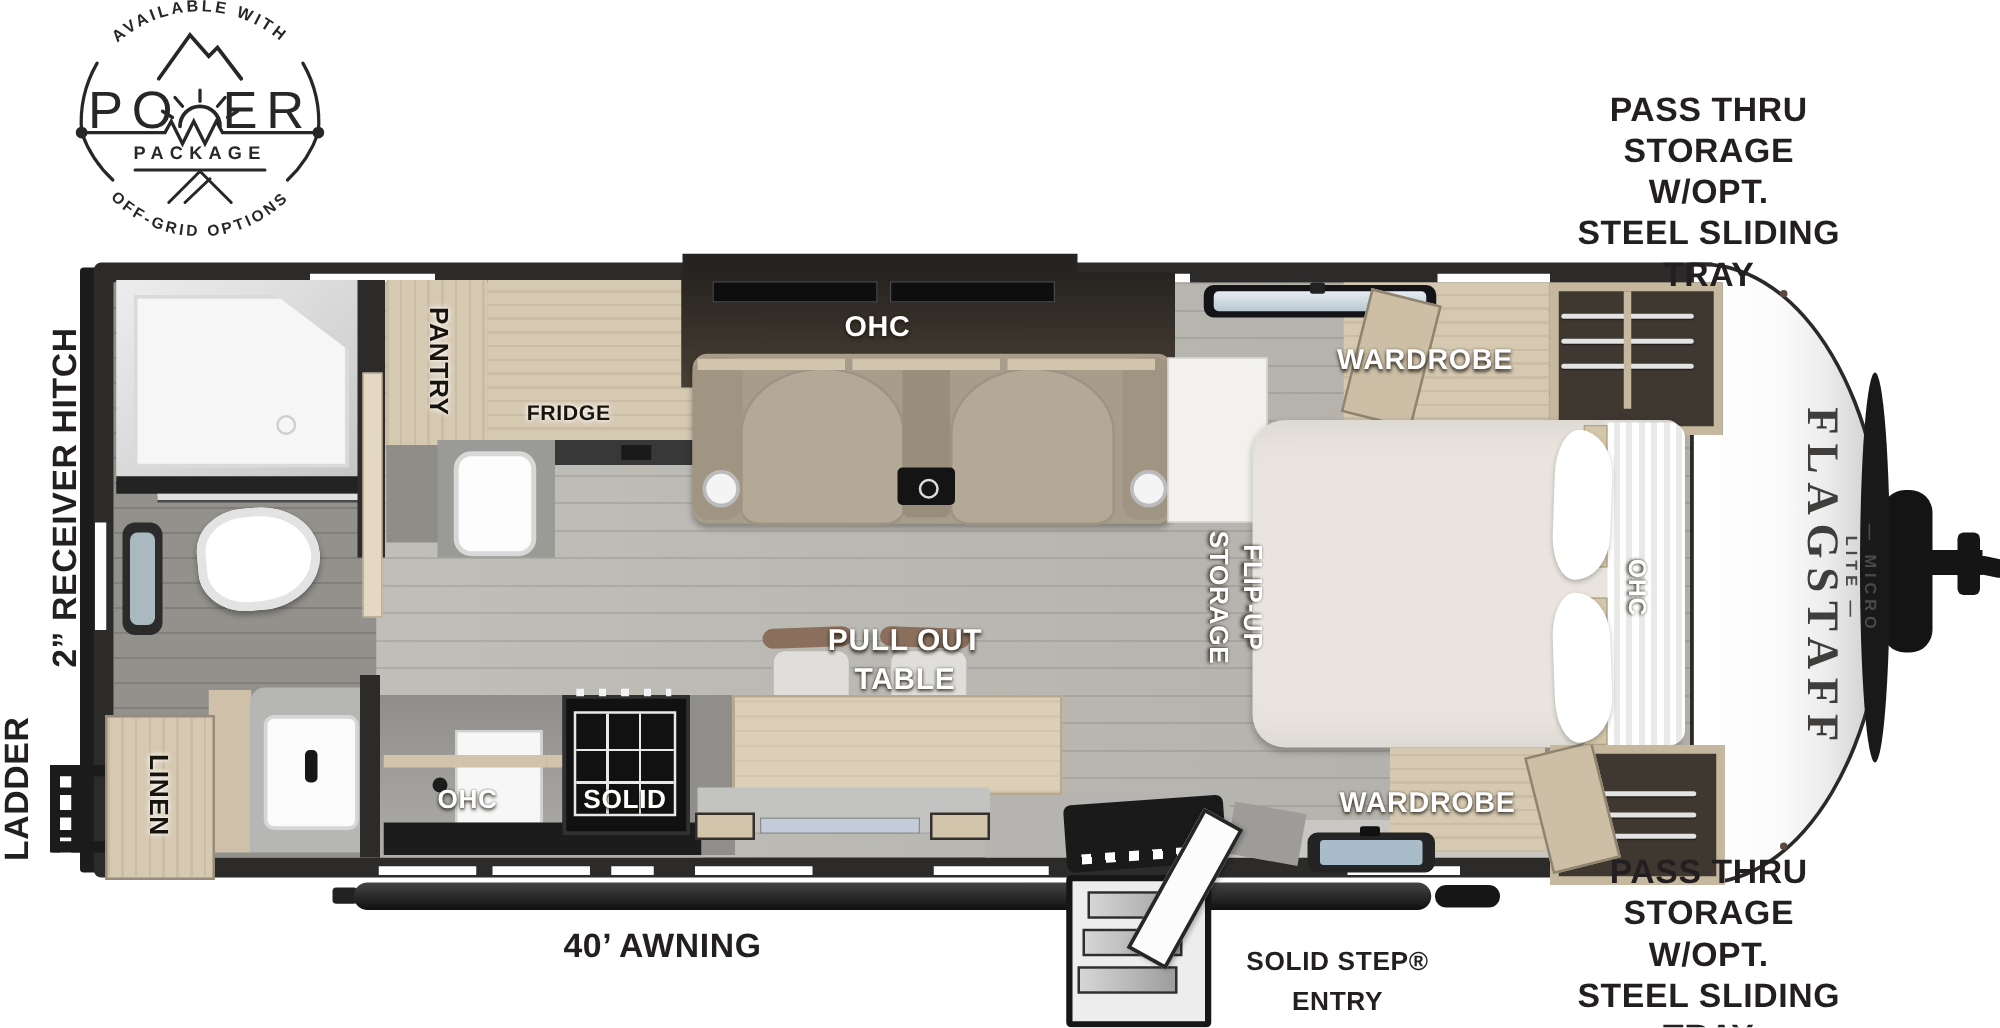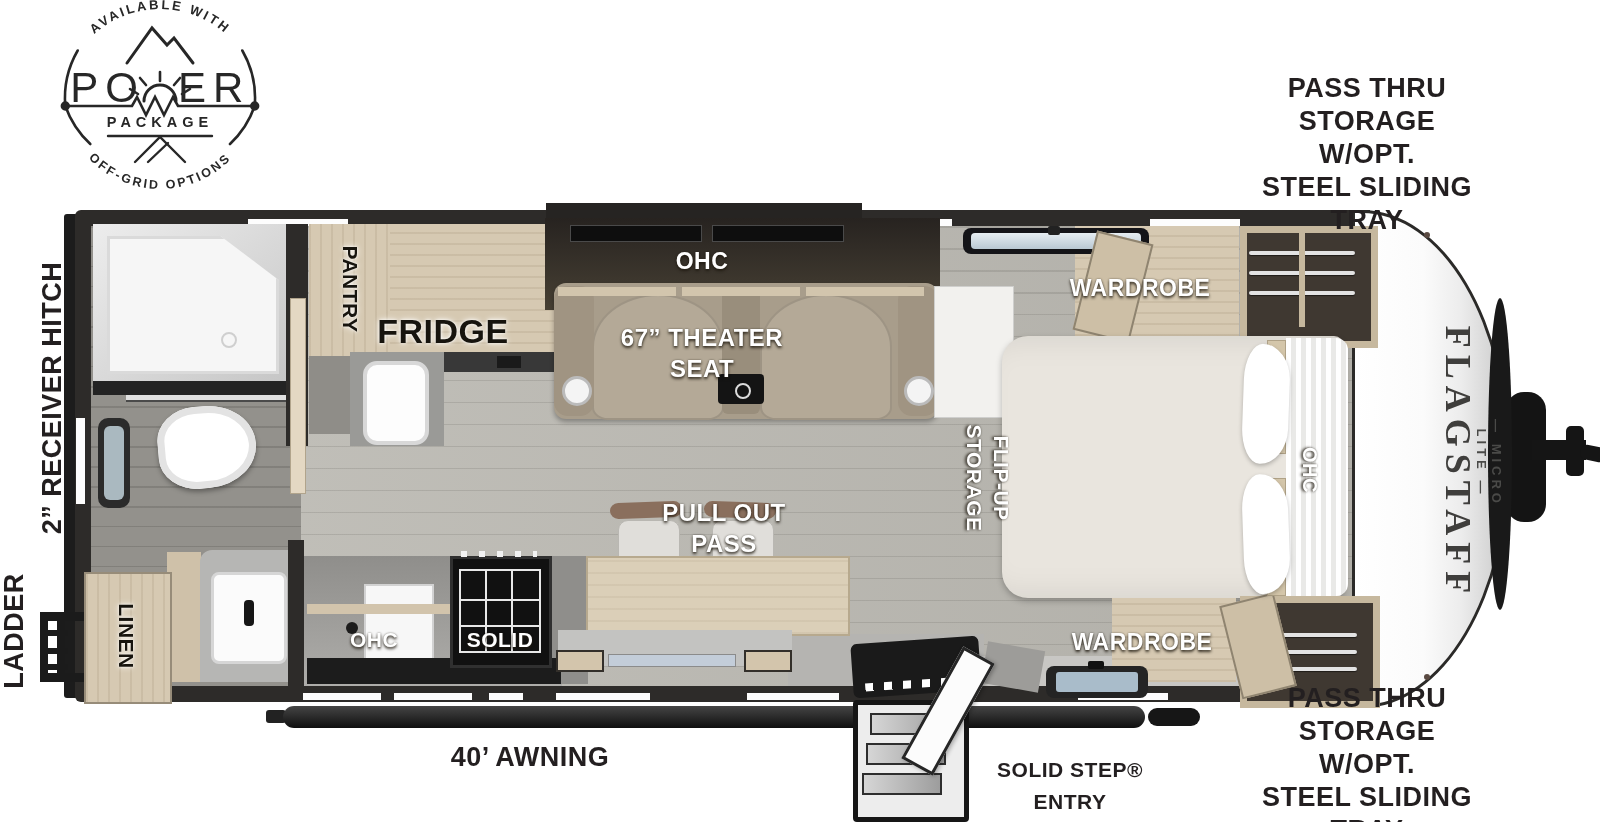--- a/index.html
+++ b/index.html
@@ -140,21 +140,21 @@
   </div>
   <div class="abs woodv" style="left:84px;top:572px;width:84px;height:128px;border:2px solid #978c79;z-index:6;"></div>
   <div class="lbl r90 blabel" style="left:126px;top:636px;font-size:21px;">LINEN</div>
   <div class="abs wall" style="left:286px;top:224px;width:22px;height:222px;z-index:6;"></div>
   <div class="abs" style="left:290px;top:298px;width:14px;height:194px;background:#e4d8c3;border:1px solid #b1a48c;z-index:6;"></div>
 
   <div class="abs woodv" style="left:309px;top:224px;width:81px;height:132px;border-bottom:3px solid #8f8471;z-index:5;"></div>
   <div class="lbl r90 blabel" style="left:350px;top:289px;font-size:21px;">PANTRY</div>
   <div class="abs" style="left:309px;top:356px;width:48px;height:78px;background:#8f8d88;z-index:5;"></div>
   <div class="abs woodh" style="left:390px;top:224px;width:258px;height:131px;border-bottom:3px solid #8f8471;z-index:5;"></div>
-  <div class="lbl blabel" style="left:443px;top:331px;font-size:34px;z-index:41;">FRIDGE</div>
+  <div class="lbl blabel" style="left:455px;top:331px;font-size:17px;z-index:41;">FRIDGE</div>
   <div class="abs" style="left:394px;top:352px;width:250px;height:20px;background:#383838;z-index:5;"></div>
   <div class="abs" style="left:497px;top:356px;width:24px;height:12px;background:#1a1a1a;z-index:6;"></div>
   <div class="abs" style="left:350px;top:352px;width:94px;height:94px;background:#9a9a97;z-index:6;">
     <div class="abs" style="left:13px;top:9px;width:58px;height:76px;background:#fdfdfd;border:4px solid #d8d8d8;border-radius:14px;"></div>
   </div>
 
   <div class="abs" style="left:545px;top:218px;width:395px;height:92px;background:linear-gradient(180deg,#272320,#474034);z-index:5;"></div>
   <div class="abs" style="left:570px;top:225px;width:130px;height:15px;background:#0e0e0e;border:1px solid #4a4a4a;z-index:6;"></div>
   <div class="abs" style="left:712px;top:225px;width:130px;height:15px;background:#0e0e0e;border:1px solid #4a4a4a;z-index:6;"></div>
   <div class="lbl wlabel" style="left:702px;top:261px;font-size:23px;">OHC</div>
@@ -166,22 +166,20 @@
     <div class="abs" style="left:206px;top:11px;width:128px;height:122px;background:#b4a997;border:2px solid rgba(0,0,0,.12);border-radius:50% 50% 12% 12% / 42% 42% 10% 10%;"></div>
     <div class="abs" style="left:168px;top:7px;width:38px;height:124px;background:#998e7c;border-radius:6px;"></div>
     <div class="abs" style="left:0px;top:3px;width:40px;height:130px;background:#a09482;border-radius:14px;"></div>
     <div class="abs" style="left:344px;top:3px;width:40px;height:130px;background:#a09482;border-radius:14px;"></div>
     <div class="abs" style="left:8px;top:93px;width:24px;height:24px;background:#f4f4f4;border:3px solid #bbbbbb;border-radius:50%;"></div>
     <div class="abs" style="left:350px;top:93px;width:24px;height:24px;background:#f4f4f4;border:3px solid #bbbbbb;border-radius:50%;"></div>
     <div class="abs" style="left:164px;top:91px;width:46px;height:30px;background:#141414;border-radius:4px;">
       <div class="abs" style="left:17px;top:9px;width:12px;height:12px;border:2px solid #dcdcdc;border-radius:50%;"></div>
     </div>
   </div>
-  <div class="lbl wlabel" style="left:702px;top:353px;font-size:24px;line-height:31px;">67” THEATER
-SEAT</div>
   <div class="abs" style="left:934px;top:286px;width:78px;height:130px;background:#f2f1ee;border:1px solid #cfcfcd;z-index:6;"></div>
 
   <div class="abs" style="left:963px;top:228px;width:186px;height:26px;background:#141418;border-radius:8px;z-index:6;">
     <div class="abs" style="left:8px;top:5px;width:170px;height:16px;background:linear-gradient(180deg,#e6edf2,#b9c8d3);border-radius:4px;"></div>
     <div class="abs" style="left:85px;top:-2px;width:12px;height:9px;background:#222;border-radius:2px;"></div>
   </div>
 
   <div class="abs woodh" style="left:1075px;top:226px;width:164px;height:110px;z-index:5;"></div>
   <div class="abs" style="left:1084px;top:236px;width:54px;height:98px;background:#cdbfa6;border:2px solid #8f8470;transform:rotate(14deg);z-index:6;"></div>
   <div class="lbl wlabel" style="left:1140px;top:288px;font-size:23px;">WARDROBE</div>
@@ -230,21 +228,21 @@
          background:repeating-linear-gradient(90deg,#f2f2f2 0 6px,transparent 6px 18px);"></div>
   </div>
   <div class="lbl wlabel" style="left:500px;top:640px;font-size:21px;z-index:41;">SOLID</div>
   <div class="abs" style="left:546px;top:556px;width:42px;height:128px;background:#8f8e8b;z-index:5;"></div>
 
   <div class="abs" style="left:610px;top:502px;width:72px;height:16px;background:#8a6f5d;border-radius:10px/60%;transform:rotate(-2deg);z-index:6;"></div>
   <div class="abs" style="left:618px;top:520px;width:60px;height:44px;background:#e0deda;border:1px solid #b9b7b2;border-radius:10px;z-index:6;"></div>
   <div class="abs" style="left:704px;top:502px;width:72px;height:16px;background:#8a6f5d;border-radius:10px/60%;transform:rotate(2deg);z-index:6;"></div>
   <div class="abs" style="left:712px;top:520px;width:60px;height:44px;background:#e0deda;border:1px solid #b9b7b2;border-radius:10px;z-index:6;"></div>
   <div class="lbl wlabel" style="left:724px;top:528px;font-size:24px;line-height:31px;z-index:41;">PULL OUT
-PASS</div>
+TABLE</div>
 
   <div class="abs" style="left:586px;top:556px;width:260px;height:76px;background:#dbcfb8;border:2px solid #b7a98e;
        background-image:repeating-linear-gradient(0deg,rgba(120,100,70,.08) 0 2px,transparent 2px 12px);z-index:7;"></div>
   <div class="abs" style="left:558px;top:630px;width:234px;height:36px;background:#c3c3c1;z-index:7;"></div>
   <div class="abs" style="left:608px;top:654px;width:126px;height:11px;background:#c3cdd9;border:1px solid #8b8b8b;z-index:8;"></div>
   <div class="abs" style="left:556px;top:650px;width:44px;height:18px;background:#d3c5ac;border:2px solid #332f2a;z-index:8;"></div>
   <div class="abs" style="left:744px;top:650px;width:44px;height:18px;background:#d3c5ac;border:2px solid #332f2a;z-index:8;"></div>
 
   <div class="abs" style="left:788px;top:634px;width:196px;height:52px;background:#b5b4b1;z-index:5;"></div>
   <div class="abs" style="left:980px;top:656px;width:262px;height:30px;background:#c8c7c4;z-index:5;"></div>

